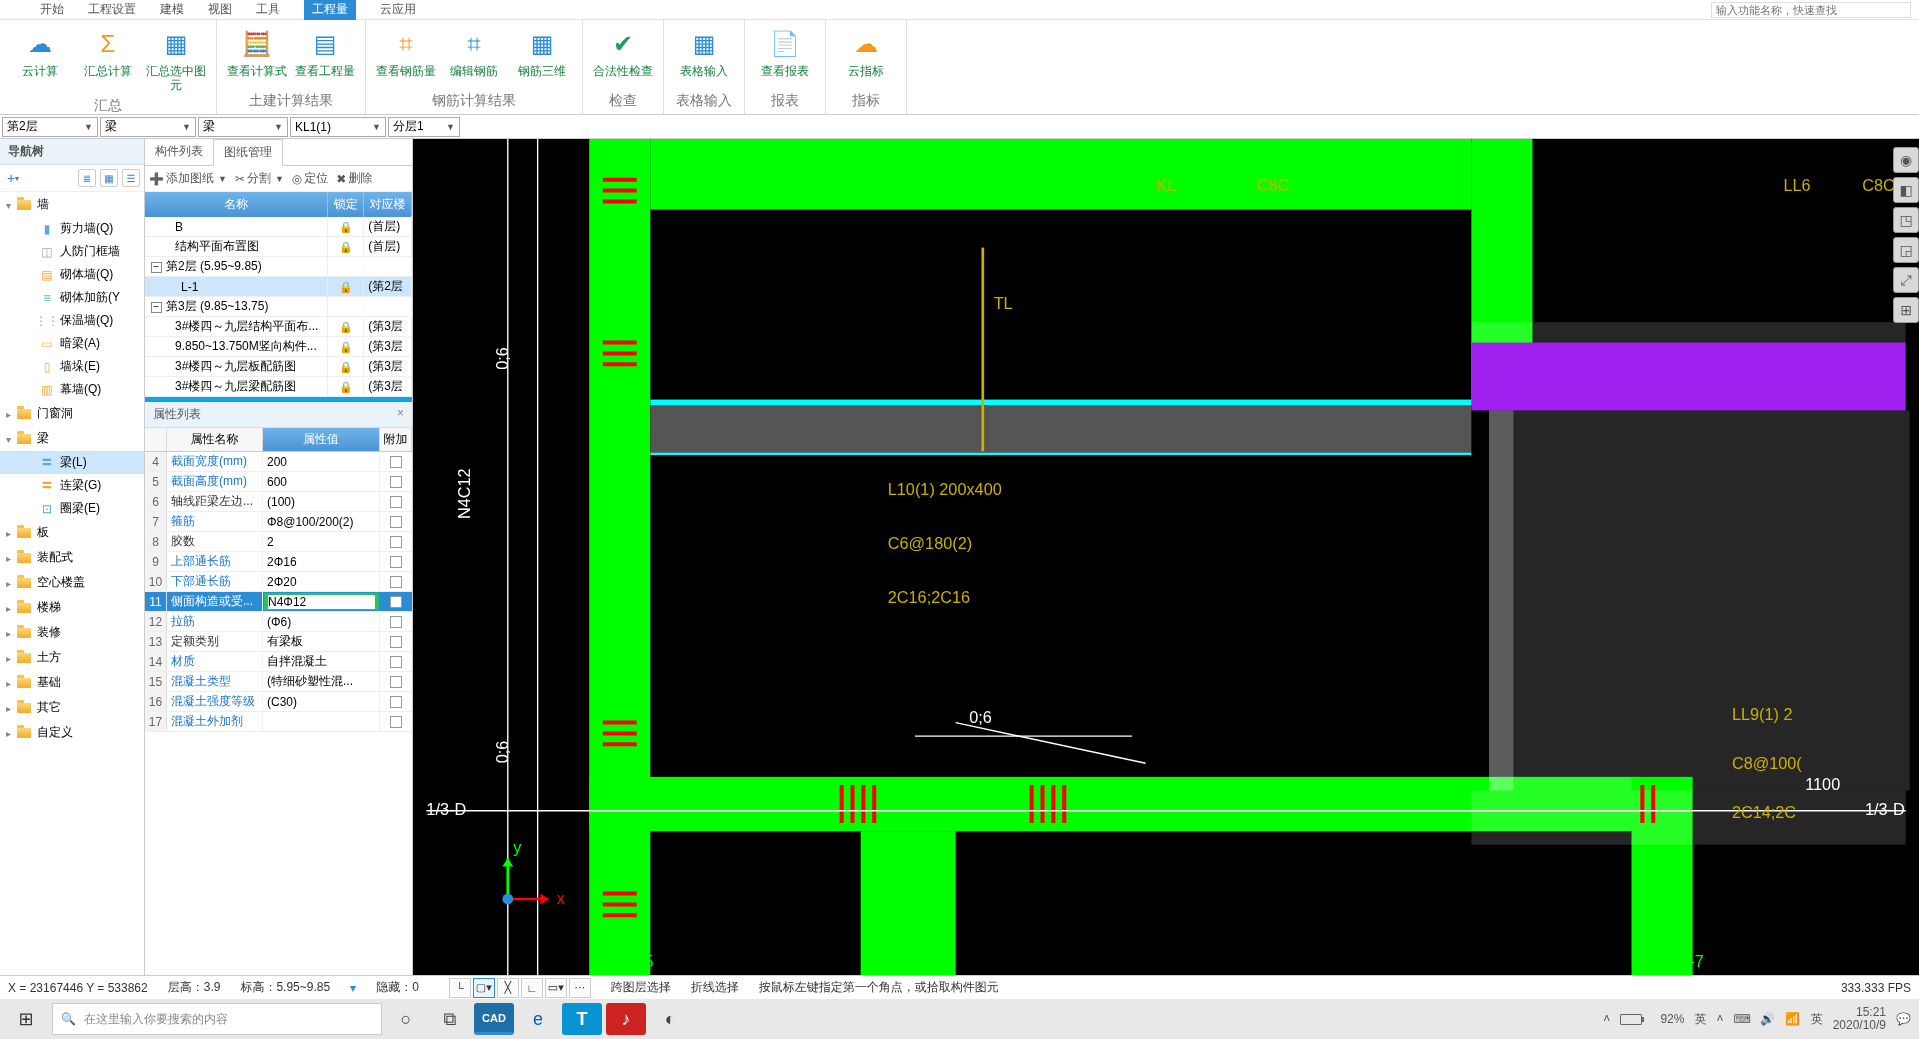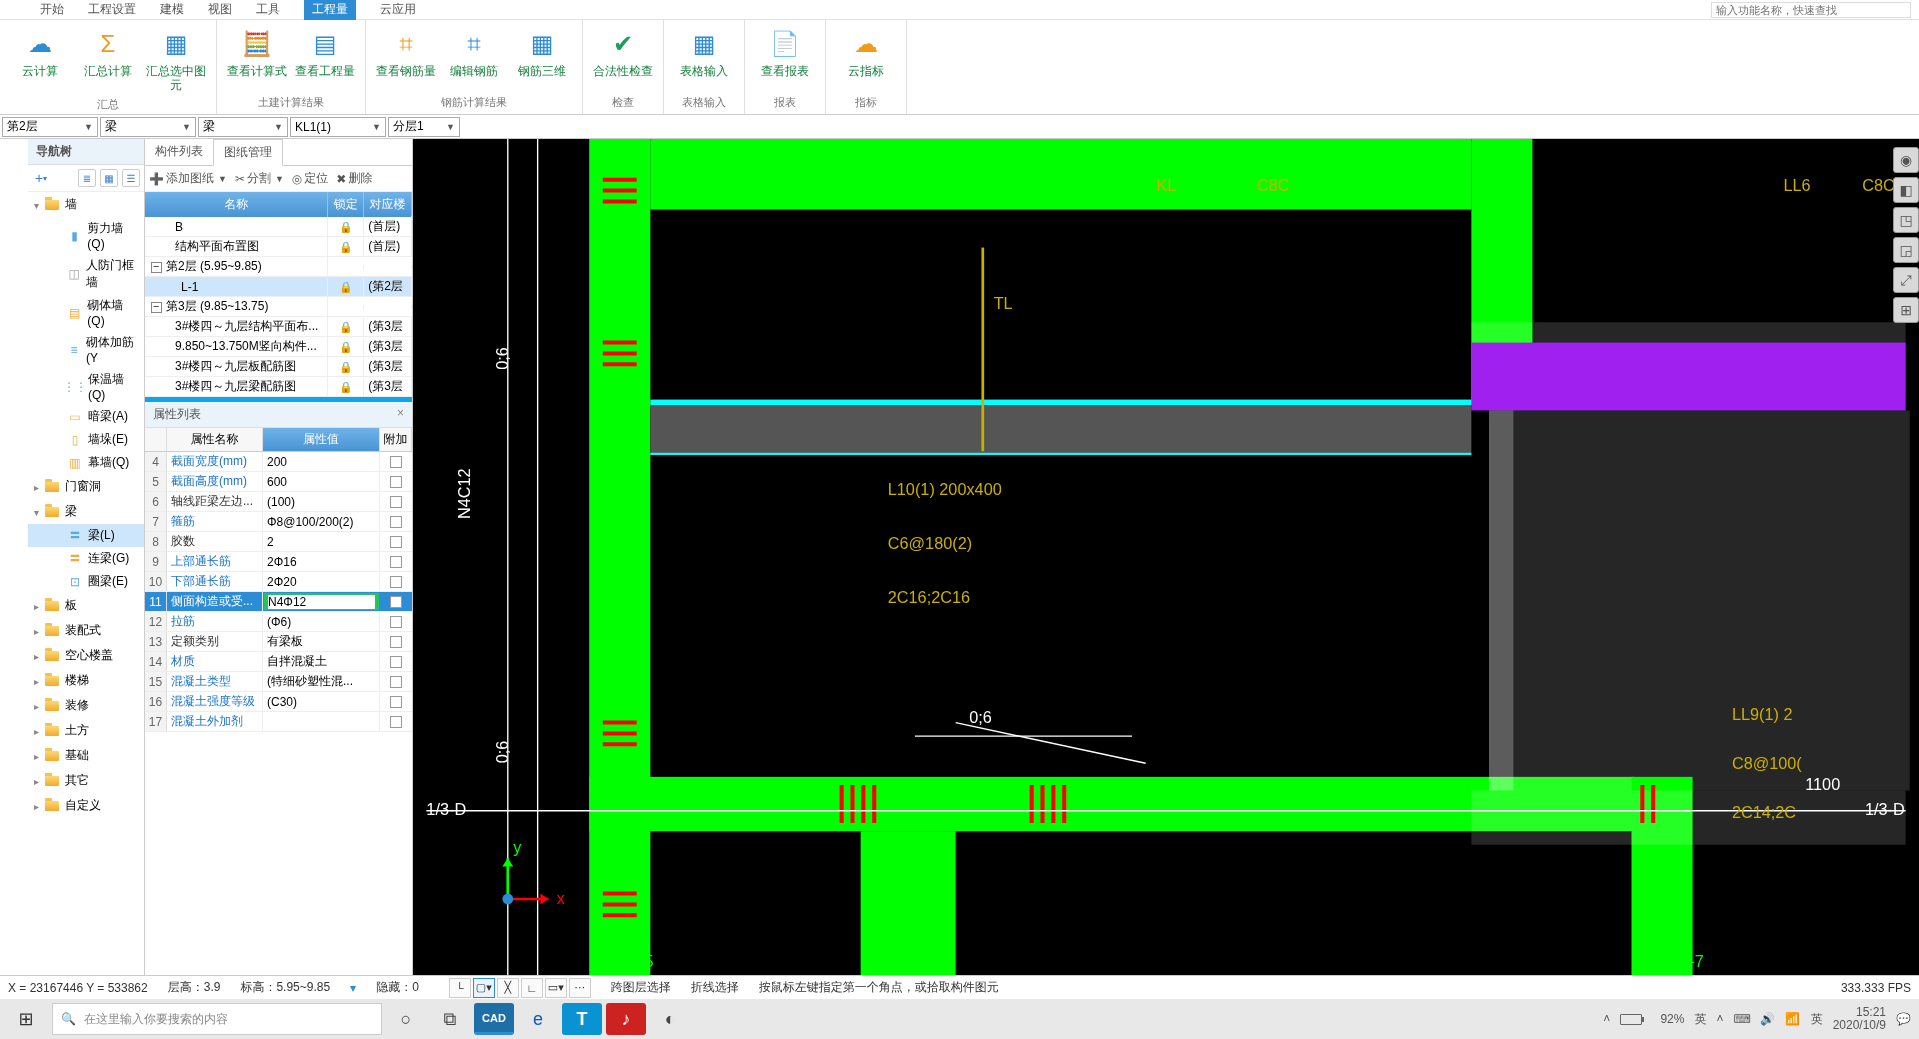--- a/index.html
+++ b/index.html
@@ -11,32 +11,32 @@
 .menu-tab.active { background: #2d8cd6; color: #fff; padding: 2px 8px; }
 .top-search { margin-left: auto; margin-right: 8px; width: 200px; height: 16px; border: 1px solid #ddd; font-size: 11px; padding: 0 4px; color: #aaa; }
 
 
 .ribbon { height: 95px; background: #fff; display: flex; border-bottom: 1px solid #ccc; }
 .ribbon-group { border-right: 1px solid #e0e0e0; display: flex; flex-direction: column; padding: 4px 8px; }
 .ribbon-buttons { display: flex; flex: 1; gap: 4px; }
 .ribbon-btn { display: flex; flex-direction: column; align-items: center; justify-content: flex-start; width: 64px; cursor: pointer; padding-top: 4px; }
 .ribbon-btn .icon { width: 32px; height: 32px; display: flex; align-items: center; justify-content: center; font-size: 24px; }
 .ribbon-btn .label { text-align: center; color: #15803d; margin-top: 4px; line-height: 14px; }
-.ribbon-group-label { text-align: center; color: #777; font-size: 11px; margin-top: auto; padding-top: 4px; border-top: 1px solid transparent; }
+.ribbon-group-label { text-align: center; color: #777; font-size: 14px; margin-top: auto; padding-top: 4px; border-top: 1px solid transparent; }
 
 
 .selector-bar { height: 24px; background: #fff; display: flex; align-items: center; border-bottom: 1px solid #ccc; gap: 2px; padding-left: 2px; }
 .selector { height: 20px; border: 1px solid #aaa; display: flex; align-items: center; padding: 0 4px; justify-content: space-between; background: #fff; }
 .selector .arrow { font-size: 9px; color: #555; }
 
 
 .main-area { flex: 1; display: flex; overflow: hidden; }
 
 
-.nav-tree { width: 145px; background: #fff; border-right: 1px solid #ccc; display: flex; flex-direction: column; padding-left: 28px; }
+.nav-tree { width: 145px; background: #fff; border-right: 1px solid #ccc; display: flex; flex-direction: column; }
 .panel-header { background: #eaf2fa; padding: 4px 8px; color: #555; border-bottom: 1px solid #ddd; font-weight: bold; display: flex; justify-content: space-between; align-items: center; }
 .panel-toolbar { padding: 4px; display: flex; gap: 4px; border-bottom: 1px solid #eee; }
 .tb-btn { width: 18px; height: 18px; border: 1px solid #ccc; border-radius: 2px; display: flex; align-items: center; justify-content: center; font-size: 10px; color: #3a7fc4; cursor: pointer; }
 .tb-btn.plus { border: none; color: #3a7fc4; font-size: 14px; }
 .nav-list { flex: 1; overflow: auto; }
 .nav-group { padding: 4px 6px; cursor: pointer; display: flex; align-items: center; gap: 6px; }
 .nav-group .folder { width: 14px; height: 10px; background: linear-gradient(#fbd976,#f3a92d); border-radius: 1px; position: relative; }
 .nav-group .folder::before { content: ""; position: absolute; left: 0; top: -3px; width: 7px; height: 3px; background: #f8c14f; border-radius: 1px 1px 0 0; }
 .nav-group.closed .arrow::before { content: "▸"; color: #888; font-size: 10px; }
 .nav-group .arrow::before { content: "▾"; color: #888; font-size: 10px; }

